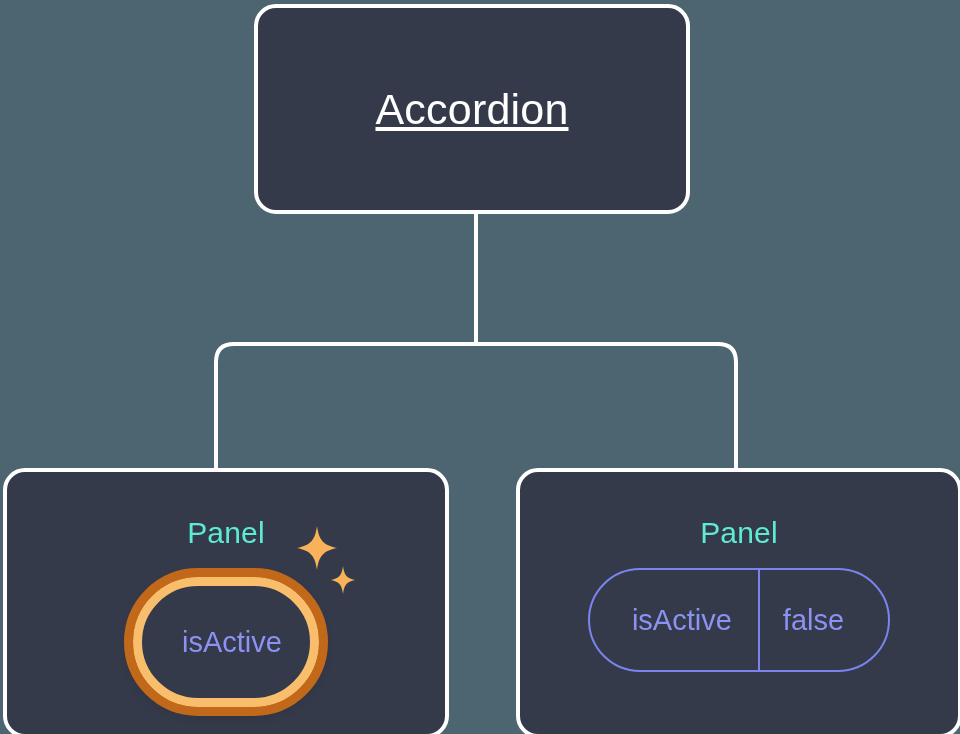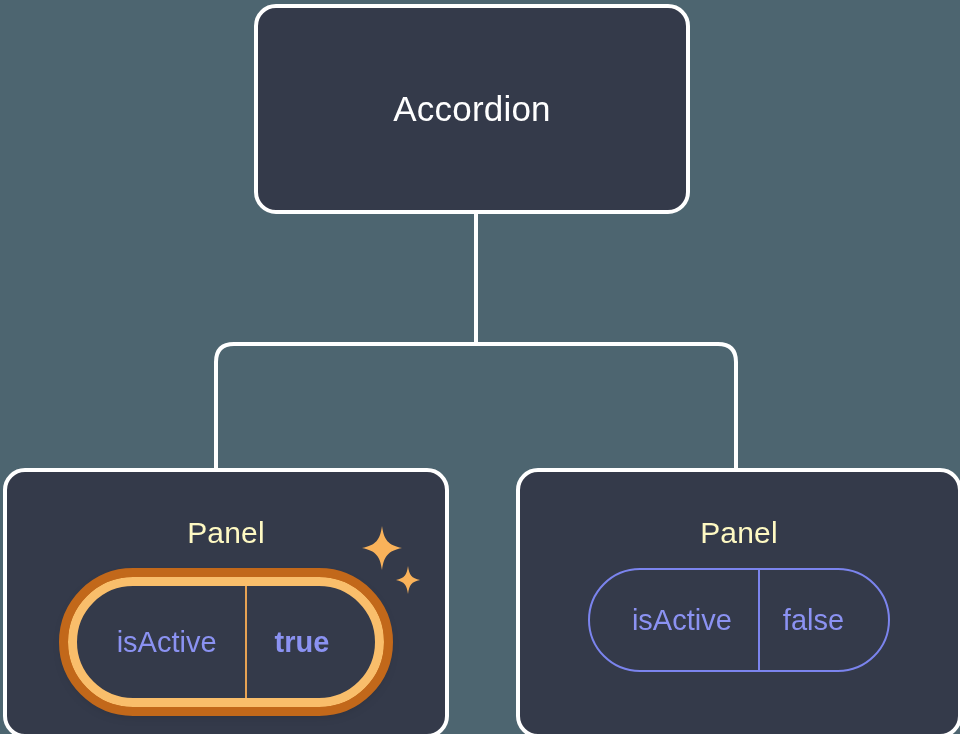--- a/index.html
+++ b/index.html
@@ -42,42 +42,43 @@
     top: 4px;
     width: 436px;
     height: 210px;
     border-radius: 22px;
     display: flex;
     align-items: center;
     justify-content: center;
   }
   .node-title-root {
     color: #ffffff;
-    font-size: 35px;
+    font-size: 43px;
     letter-spacing: 0.2px;
+    text-decoration: underline;
   }
 
   .node-panel {
     width: 446px;
     height: 270px;
     border-radius: 22px;
     display: flex;
     flex-direction: column;
     align-items: center;
   }
   .node-panel-left {
     left: 3px;
     top: 468px;
   }
   .node-panel-right {
     left: 516px;
     top: 468px;
   }
   .node-title-panel {
-    color: #fef9c3;
+    color: #5eead4;
     font-size: 30px;
     margin-top: 44px;
     letter-spacing: 0.2px;
   }
 
   
   .pill-wrap {
     position: relative;
     margin-top: 18px;
   }
@@ -164,21 +165,20 @@
   <div class="node node-root">
     <div class="node-title-root">Accordion</div>
   </div>
 
   <div class="node node-panel node-panel-left">
     <div class="node-title-panel">Panel</div>
 
     <div class="pill-wrap">
       <div class="pill pill-highlight">
         <div class="pill-cell pill-key">isActive</div>
-        <div class="pill-cell pill-val">true</div>
       </div>
 
       <svg class="sparkles" viewBox="0 0 70 80" width="70" height="80">
         <path d="M 24 4 C 26 18 30 23 44 26 C 30 29 26 34 24 48 C 22 34 18 29 4 26 C 18 23 22 18 24 4 Z" fill="#f9b25a"></path>
         <path d="M 50 44 C 51.2 53 53.6 56.2 62 58 C 53.6 59.8 51.2 63 50 72 C 48.8 63 46.4 59.8 38 58 C 46.4 56.2 48.8 53 50 44 Z" fill="#f9b25a"></path>
       </svg>
     </div>
   </div>
 
   <div class="node node-panel node-panel-right">

